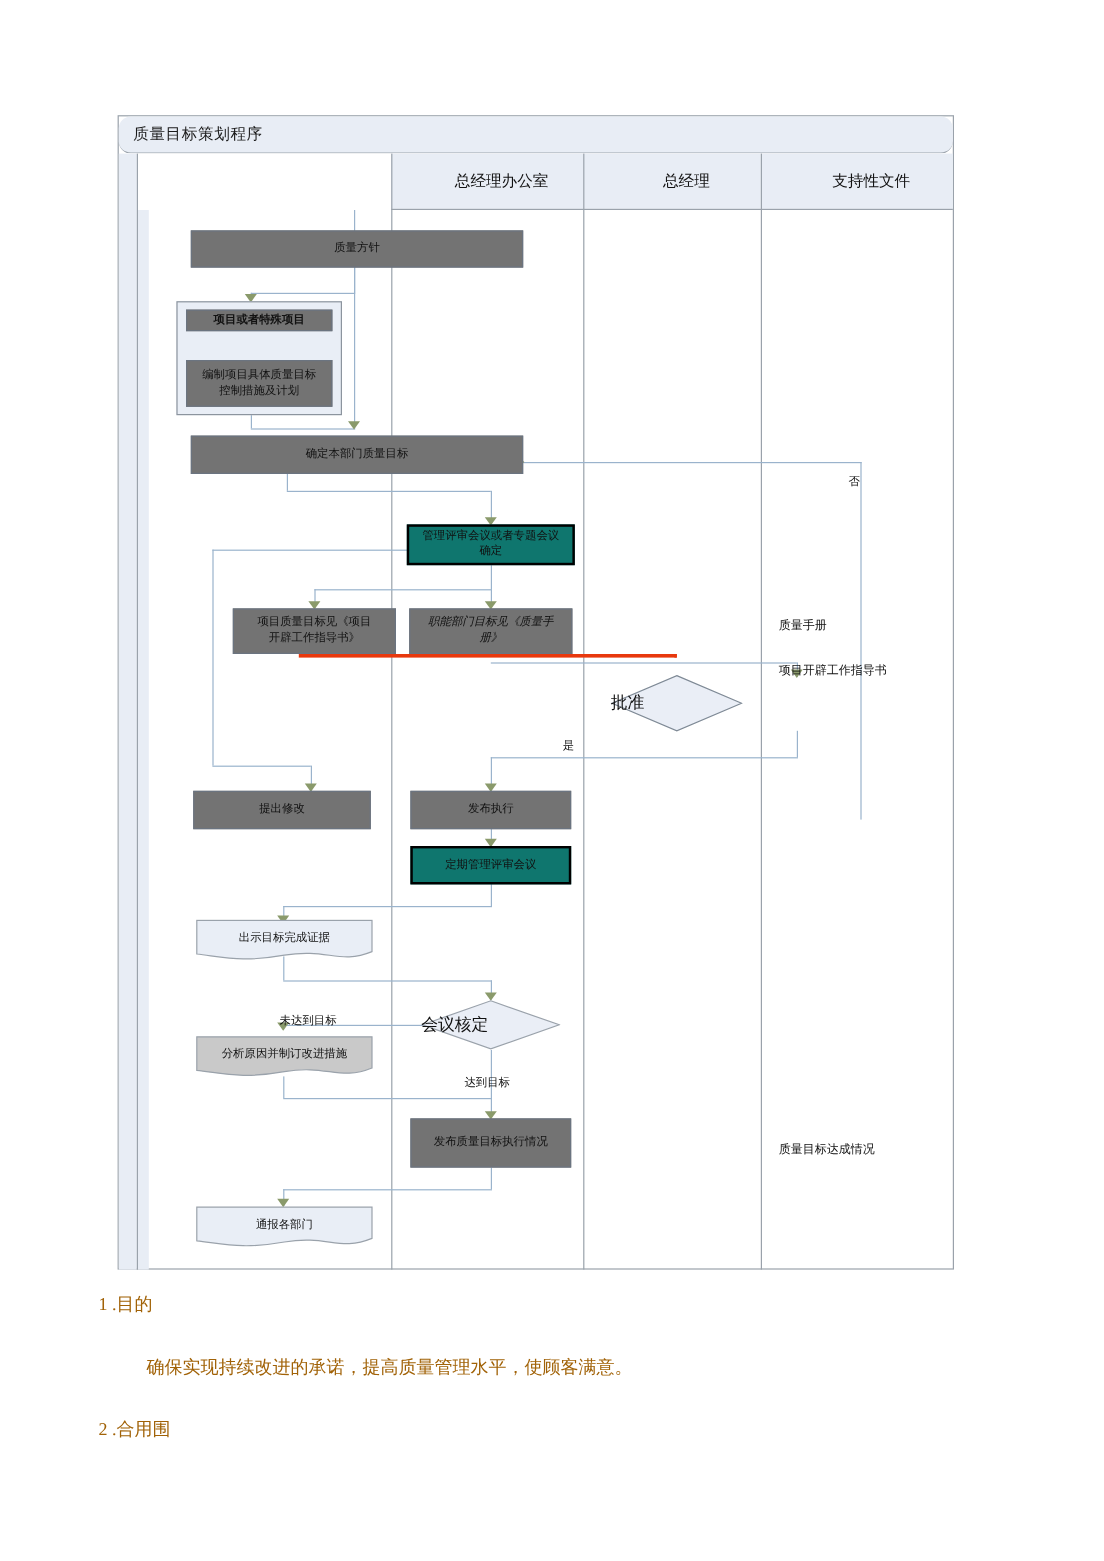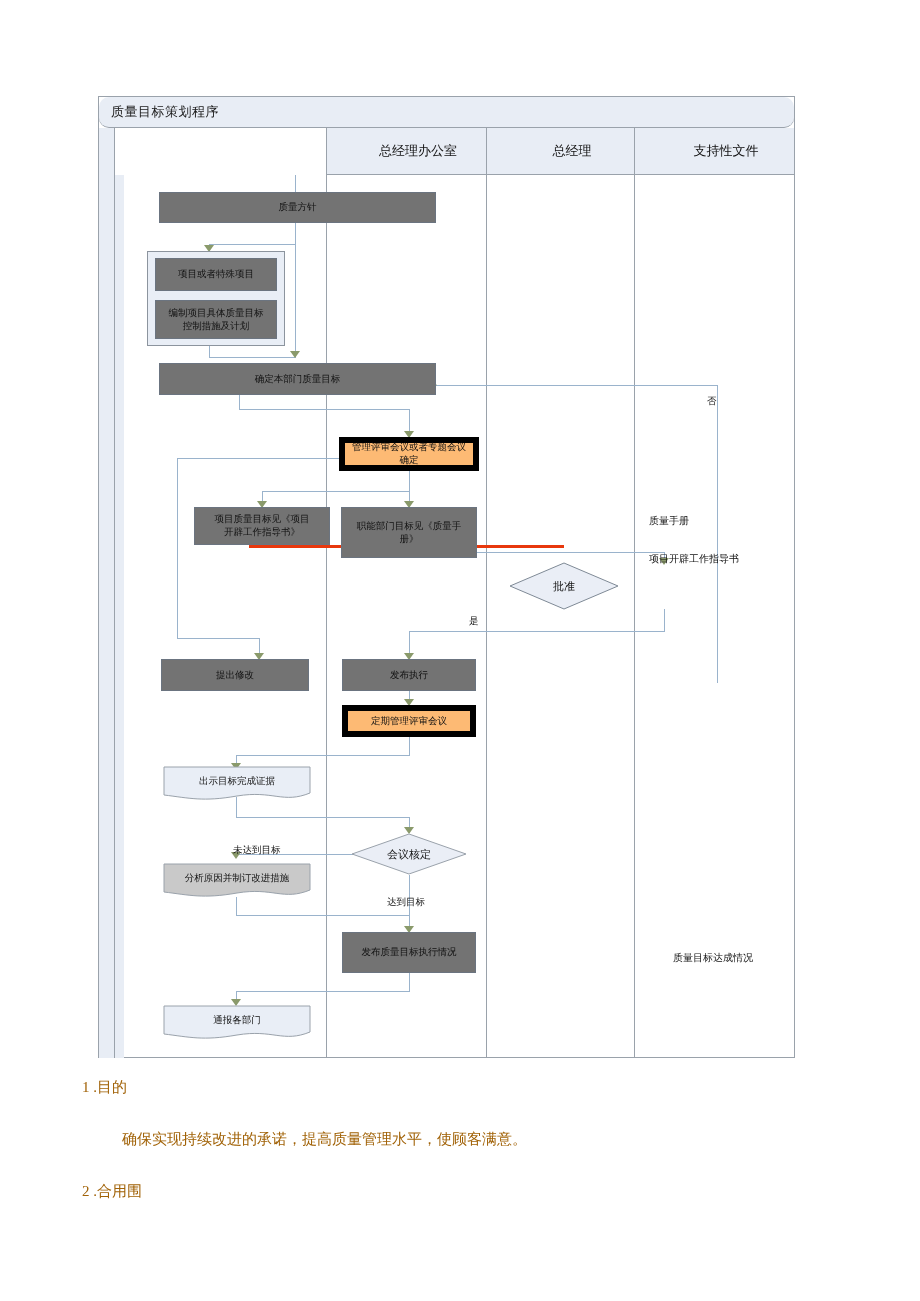--- a/index.html
+++ b/index.html
@@ -57,39 +57,39 @@
   
   .node {
     position:absolute;
     display:flex; align-items:center; justify-content:center;
     text-align:center;
     font-size:9.5px; line-height:1.35; color:#111;
     border:1px solid #6b7480;
     background:#737373;
     padding:2px 4px;
   }
-  .node.gray { background:#fdba74; border:6px solid #000000; }
+  .node.gray { background:#0f766e; border:2px solid #000000; }
   .node.group {
     background:#e9eef6; border:1px solid #8c949e;
   }
 
   
   .doc { position:absolute; }
   .doc .lbl {
     position:absolute; left:0; right:0; top:0;
     display:flex; align-items:center; justify-content:center;
     font-size:9.5px; color:#111; text-align:center;
     pointer-events:none;
   }
 
   .diamond { position:absolute; }
   .diamond .lbl {
     position:absolute; left:0; right:0; top:0; bottom:0;
-    display:flex; align-items:center; justify-content:center;
-    font-size:11px; color:#111;
+    display:flex; align-items:center; justify-content:flex-start;
+    font-size:14px; color:#111;
   }
 
   .conn { position:absolute; background:#9ab3cc; }
   .conn.h { height:1px; }
   .conn.v { width:1px; }
   .conn.red { background:#e8380d; height:3px; }
 
   .edge-label {
     position:absolute; font-size:9.5px; color:#111; white-space:nowrap;
   }
@@ -224,21 +224,21 @@
   <div class="arrow down" style="left:132px; top:755px;"></div>
   <div class="arrow down" style="left:305px; top:829px;"></div>
   <div class="arrow down" style="left:132px; top:902px;"></div>
 
   <div class="node" style="left:60px; top:95px; width:277px; height:31px;">
     <span>质量方针</span>
   </div>
 
   <div class="node group" style="left:48px; top:154px; width:138px; height:95px; align-items:flex-start; padding:6px;">
   </div>
-  <div class="node" style="left:56px; top:161px; width:122px; height:33px;">
+  <div class="node" style="left:56px; top:161px; width:122px; height:18px;font-weight:bold;">
     <span>项目或者特殊项目</span>
   </div>
   <div class="node" style="left:56px; top:203px; width:122px; height:39px; white-space:pre-line;">
     <span style="white-space:pre-line;">编制项目具体质量目标
 控制措施及计划</span>
   </div>
 
   <div class="node" style="left:60px; top:266px; width:277px; height:32px;">
     <span>确定本部门质量目标</span>
   </div>
@@ -246,21 +246,21 @@
   <div class="node gray" style="left:240px; top:340px; width:140px; height:34px; white-space:pre-line;">
     <span style="white-space:pre-line;">管理评审会议或者专题会议
 确定</span>
   </div>
 
   <div class="node" style="left:95px; top:410px; width:136px; height:38px; white-space:pre-line;">
     <span style="white-space:pre-line;">项目质量目标见《项目
 开辟工作指导书》</span>
   </div>
 
-  <div class="node" style="left:242px; top:410px; width:136px; height:51px; white-space:pre-line;">
+  <div class="node" style="left:242px; top:410px; width:136px; height:38px; white-space:pre-line;font-style:italic;">
     <span style="white-space:pre-line;">职能部门目标见《质量手
 册》</span>
   </div>
 
   <div class="diamond" style="left:410px; top:465px; width:110px; height:48px;">
     <svg width="110" height="48" viewBox="0 0 110 48">
       <polygon points="55,1 109,24 55,47 1,24" fill="#eaeef6" stroke="#7f8a96" stroke-width="1"></polygon>
     </svg>
     <div class="lbl">
         <span>批准</span>
@@ -331,21 +331,21 @@
   <div class="edge-label" style="left:288px; top:799px;">
     <span>达到目标</span>
   </div>
 
   <div class="side-label" style="left:550px; top:417px;">
     <span>质量手册</span>
   </div>
   <div class="side-label" style="left:550px; top:455px;">
     <span>项目开辟工作指导书</span>
   </div>
-  <div class="side-label" style="left:550px; top:854px;margin-left:24px;">
+  <div class="side-label" style="left:550px; top:854px;">
     <span>质量目标达成情况</span>
   </div>
 
 </div>
 
 <div class="doc-text h-num" style="left:82px; top:1078px;">
   <span>1</span>
   <span>.</span><span>目的</span>
 </div>
 

